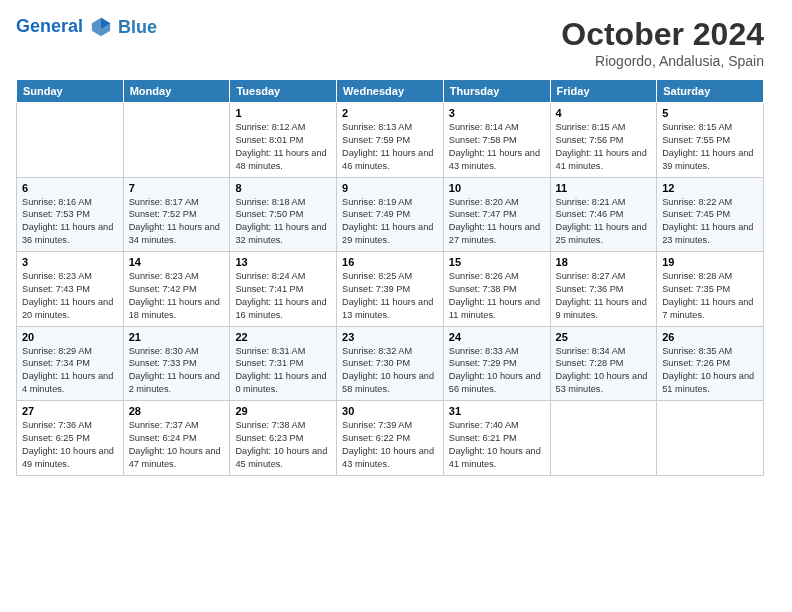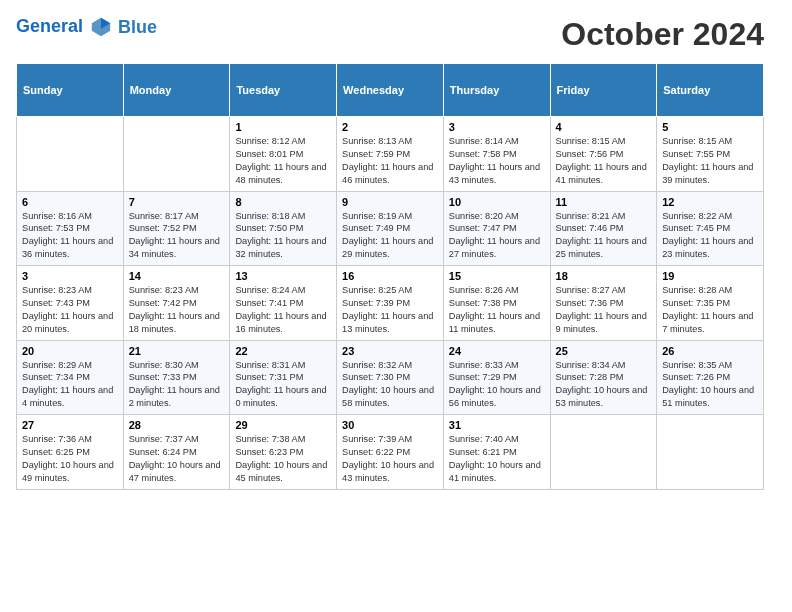--- a/index.html
+++ b/index.html
@@ -45,21 +45,21 @@
     }
     .calendar {
       width: 100%;
       border-collapse: collapse;
       font-size: 10px;
     }
     .calendar th {
       background: #2c7bb6;
       color: #fff;
       text-align: left;
-      padding: 20px 6px;
+      padding: 5px 6px;
       font-size: 11px;
       font-weight: bold;
       border: 1px solid #fff;
     }
     .calendar td {
       border: 1px solid #ccc;
       vertical-align: top;
       padding: 4px 5px;
       width: 14.28%;
       min-height: 70px;
@@ -96,20 +96,21 @@
               <path d="M12 2 L22 8 L22 16 L12 22 L2 16 L2 8 Z" fill="#2c7bb6" opacity="0.8"></path>
               <path d="M12 2 L22 8 L12 14 Z" fill="#1a6abf"></path>
             </svg>
           </div>
           <div style="font-size:18px;font-weight:bold;color:#2c7bb6;margin-left:-2px;padding-left:8px;">Blue</div>
         </div>
       </div>
     </div>
     <div class="title-block">
       <div class="month-title">October 2024</div>
+      <div class="subtitle">Riogordo, Andalusia, Spain</div>
     </div>
   </div>
 
   <table class="calendar">
     <thead>
       <tr>
         <th>Sunday</th>
         <th>Monday</th>
         <th>Tuesday</th>
         <th>Wednesday</th>

